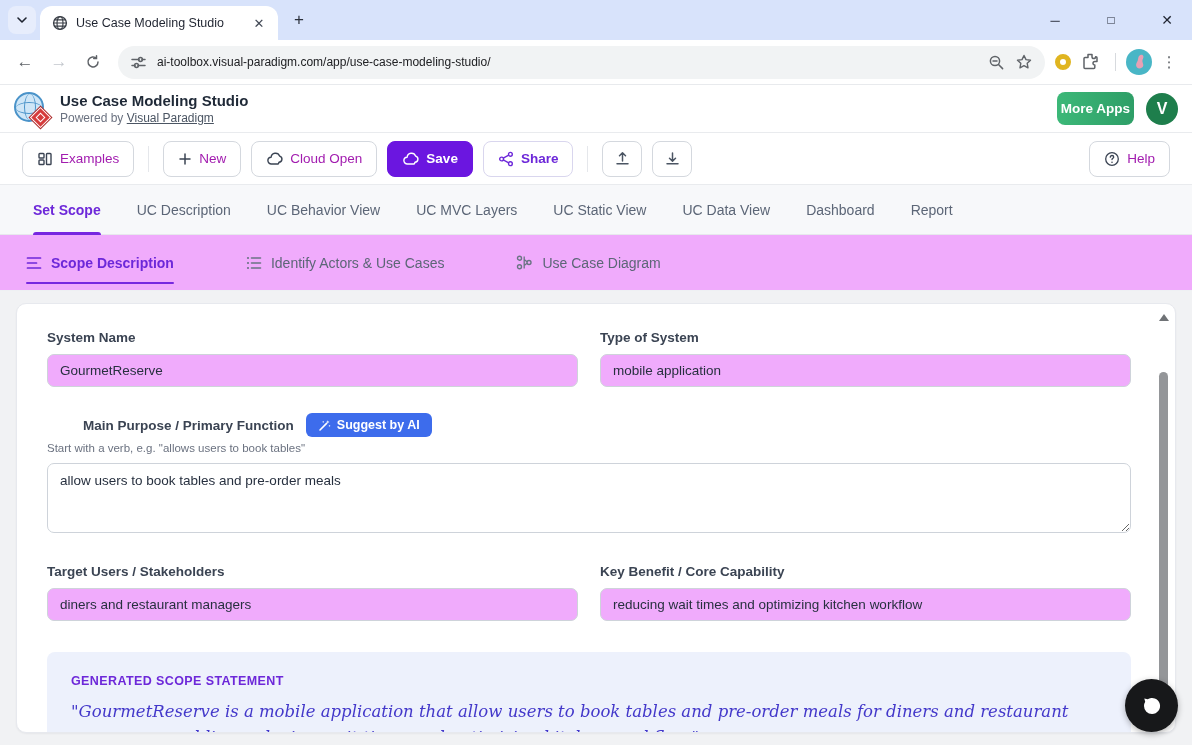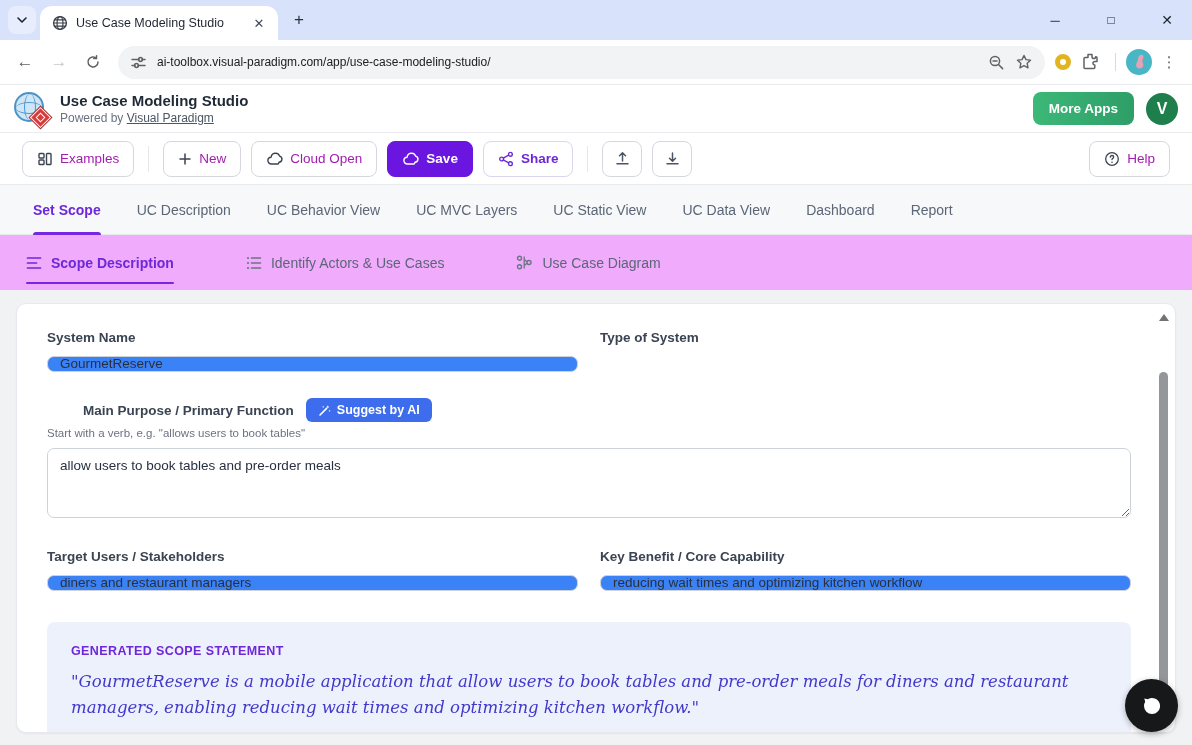--- a/index.html
+++ b/index.html
@@ -50,21 +50,21 @@
   .vp-globe:after { content:""; position:absolute; top:50%; left:0; right:0; height:10px; margin-top:-5px;
     border-top:1.5px solid #4a93c9; border-bottom:1.5px solid #4a93c9; border-radius:50%; }
   .vp-diamond { position:absolute; right:2px; bottom:2px; width:15px; height:15px; background:#d63c3c;
     transform:rotate(45deg); border:1.5px solid #fff; box-shadow:0 0 0 1px #a92b2b; }
   .vp-diamond:after { content:""; position:absolute; inset:3px; border:1.5px solid #fff; }
   .app-titles .t1 { font-size:15px; font-weight:700; color:#1f2937; line-height:1.25; }
   .app-titles .t2 { font-size:12px; color:#6b7280; }
   .app-titles .t2 a { color:#4b5563; text-decoration:underline; cursor:pointer; }
   .header-right { margin-left:auto; display:flex; align-items:center; gap:12px; }
   .more-apps { background:linear-gradient(90deg,#3cb878,#2e9e67); color:#fff; font-size:13.5px; font-weight:600;
-    border:none; border-radius:8px; padding:9px 16px; cursor:pointer; }
+    border:none; border-radius:8px; padding:9px 4px; cursor:pointer; }
   .v-avatar { width:32px; height:32px; border-radius:50%; background:#1e7e4c; color:#fff; font-weight:700;
     font-size:16px; display:flex; align-items:center; justify-content:center; cursor:pointer; }
 
   
   .app-toolbar { height:52px; background:#ffffff; border-bottom:1px solid #e9ebee;
     display:flex; align-items:center; padding:0 22px; gap:10px; }
   .btn { height:36px; display:inline-flex; align-items:center; gap:7px; padding:0 14px;
     border:1px solid #d4d8de; border-radius:8px; background:#fff; font-size:13.5px; color:#a21caf;
     cursor:pointer; font-family:inherit; }
   .btn svg { flex:0 0 auto; }
@@ -92,22 +92,22 @@
   .sub-tab.active:after { content:""; position:absolute; left:0; right:0; bottom:6px; height:2.5px;
     background:#7727e0; border-radius:2px; }
 
   
   .content { height:454px; background:#f1f2f4; padding:12px 16px; position:relative; }
   .card { background:#fff; border:1px solid #e7e9ee; border-radius:10px; height:100%;
     box-shadow:0 1px 2px rgba(15,23,42,.05); padding:26px 44px 0 30px; position:relative; overflow:hidden; }
 
   .grid-2 { display:grid; grid-template-columns:1fr 1fr; column-gap:22px; }
   .field-label { font-size:13.5px; font-weight:600; color:#3b4453; margin-bottom:9px; display:block; }
-  .text-input { width:100%; height:16px; border:1px solid #ced3da; border-radius:7px; padding:0 12px;
-    font-size:13.5px; color:#27303f; font-family:inherit; background:#3b82f6; outline:none; }
+  .text-input { width:100%; height:33px; border:1px solid #ced3da; border-radius:7px; padding:0 12px;
+    font-size:13.5px; color:#27303f; font-family:inherit; background:#f0abfc; outline:none; }
   .purpose-row { margin-top:26px; }
   .label-line { display:flex; align-items:center; gap:12px; }
   .label-line .field-label { margin-bottom:0;padding-left:36px; }
   .suggest-btn { background:#3d6cec; border:none; color:#fff; font-size:12.5px; font-weight:600;
     border-radius:6px; height:24px; padding:0 12px; display:inline-flex; align-items:center; gap:6px;
     cursor:pointer; font-family:inherit; }
   .hint { font-size:11.5px; color:#6b7280; margin-top:5px; }
   .purpose-area { margin-top:9px; width:100%; height:70px; border:1px solid #ced3da; border-radius:7px;
     padding:9px 12px; font-size:13.5px; color:#27303f; font-family:inherit; resize:vertical; outline:none; }
   .row-3 { margin-top:27px; }
@@ -315,20 +315,21 @@
 <div class="content">
   <div class="card">
 
     <div class="grid-2">
       <div>
         <label class="field-label">System Name</label>
         <input class="text-input" type="text" value="GourmetReserve" style="">
       </div>
       <div>
         <label class="field-label">Type of System</label>
+        <input class="text-input" type="text" value="mobile application" style="">
       </div>
     </div>
 
     <div class="purpose-row">
       <div class="label-line">
         <label class="field-label">Main Purpose / Primary Function</label>
         <button class="suggest-btn">
           <svg width="13" height="13" viewBox="0 0 13 13">
               <path d="M2 11L8.6 4.4" stroke="#fff" stroke-width="1.6" stroke-linecap="round"></path>
               <path d="M9.8 1.2l.5 1.2 1.2.5-1.2.5-.5 1.2-.5-1.2-1.2-.5 1.2-.5zM11.5 5.8l.3.8.8.3-.8.3-.3.8-.3-.8-.8-.3.8-.3zM5.2 1.8l.3.8.8.3-.8.3-.3.8-.3-.8-.8-.3.8-.3z" fill="#fff"></path>

